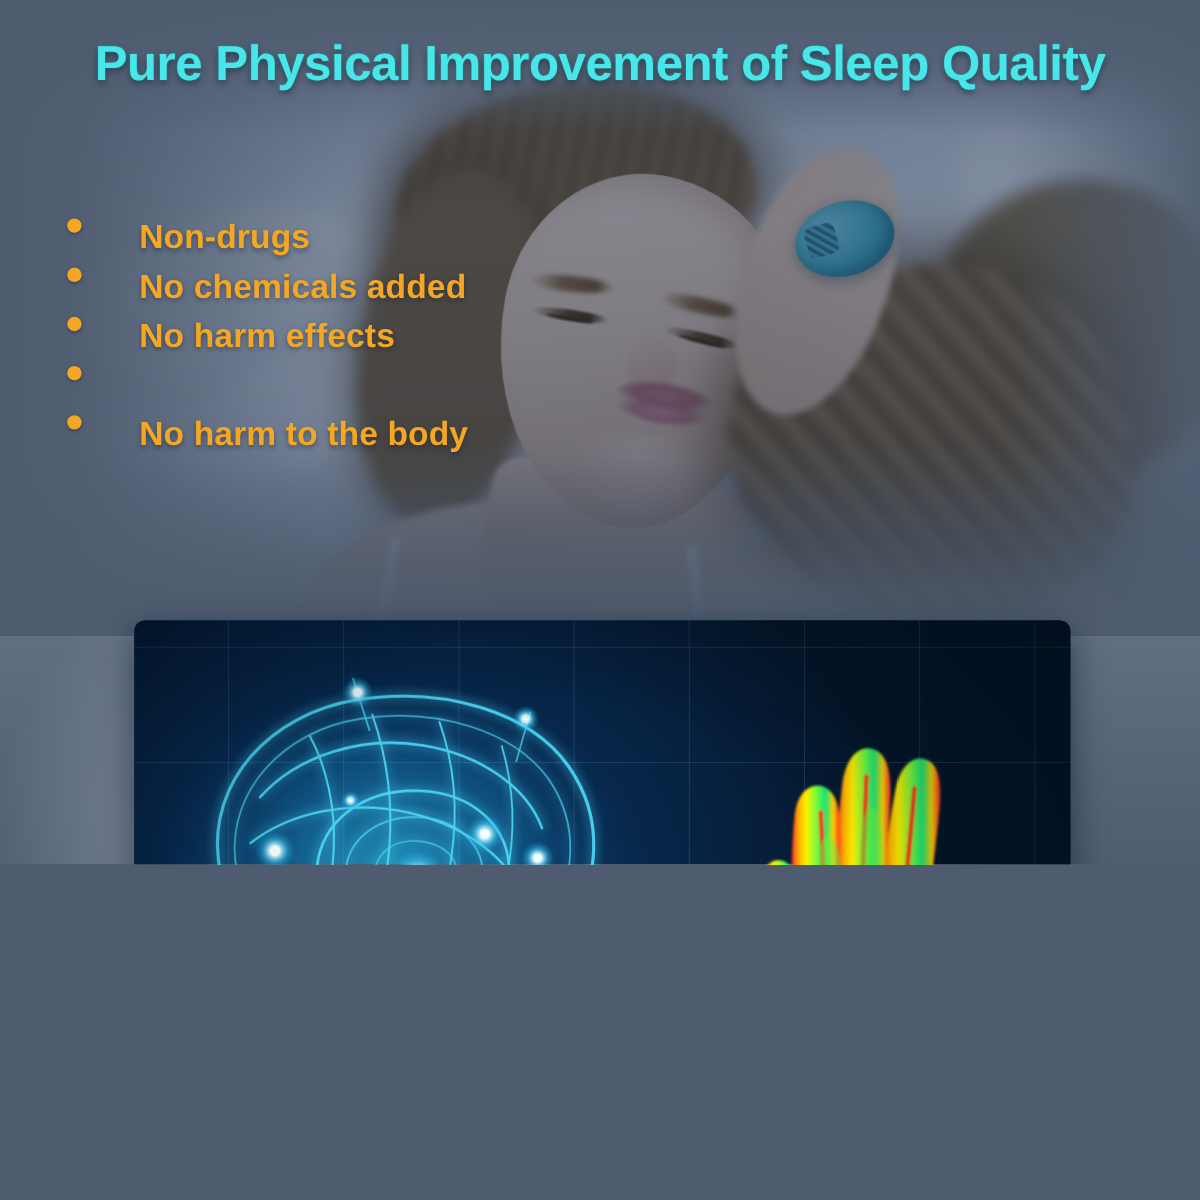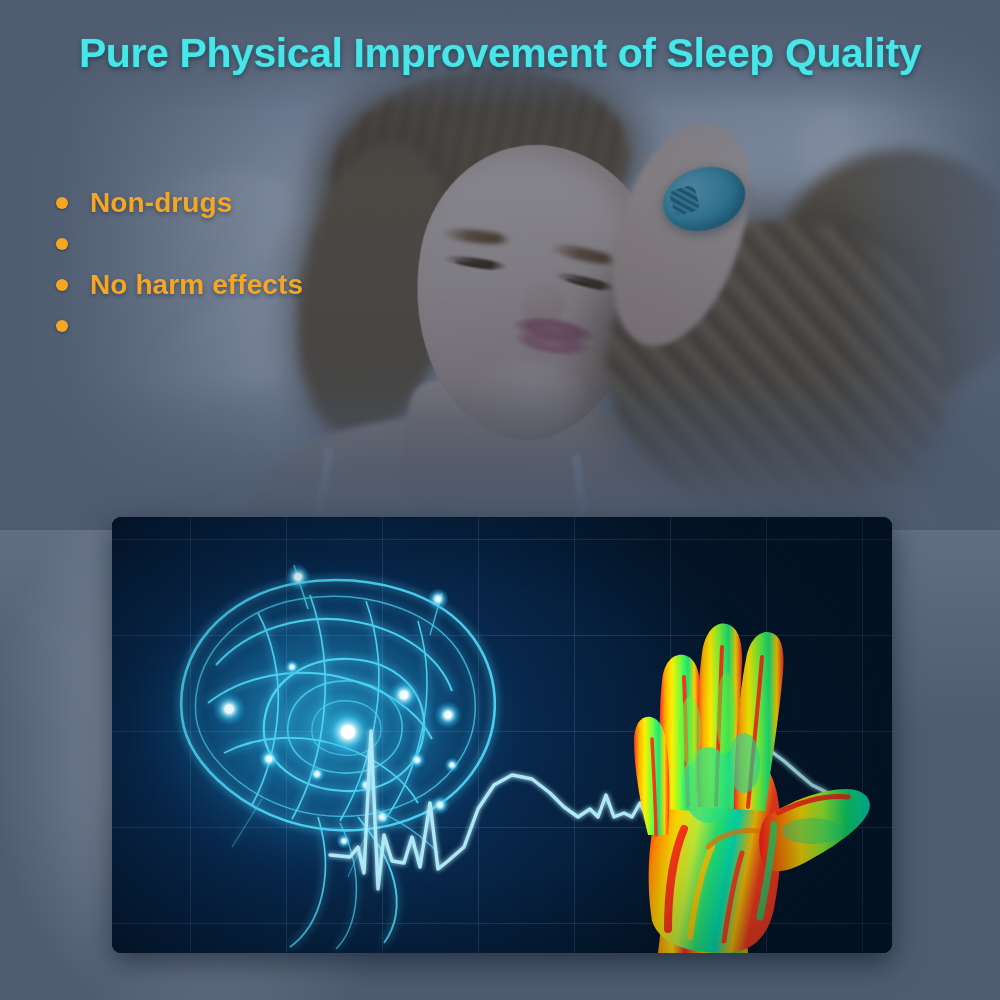--- a/index.html
+++ b/index.html
@@ -3,21 +3,21 @@
 <meta charset="utf-8">
 <title>Pure Physical Improvement of Sleep Quality</title>
 <style>
   * { margin:0; padding:0; box-sizing:border-box; }
   html, body {
     width:1000px; height:1000px; overflow:hidden;
     font-family:"Liberation Sans", sans-serif;
     background:#4F5C70;
   }
   #stage {
-    position:relative; width:1000px; height:1000px;
+    position:relative; width:1000px; height:720px;
     background:#4F5C70; overflow:hidden;
   }
 
   
   #photo {
     position:absolute; left:0; top:0; width:1000px; height:530px;
     overflow:hidden;
   }
   #photo .bedsheet {
     position:absolute; inset:0;
@@ -188,22 +188,23 @@
     color:#46E6E9;
     text-shadow:0 2px 5px rgba(8,28,42,.55), 0 0 2px rgba(70,230,233,.5);
     white-space:nowrap;
   }
 
   
   #bullets {
     position:absolute; left:48px; top:182px; width:560px;
   }
   .bullet-row {
-    display:flex; align-items:center;
+    display:flex; align-items:flex-start;
     height:41px;
+    gap:26px;
   }
   .bullet-dot {
     width:12px; height:12px; border-radius:50%;
     background:#F5A623; flex:0 0 auto;
     margin-left:8px; margin-right:22px;
     box-shadow:0 1px 3px rgba(15,30,48,.5);
   }
   .bullet-text {
     color:#F5A623; font-size:28px; font-weight:bold;
     letter-spacing:.1px;
@@ -298,27 +299,32 @@
 
   <div id="title" data-bind="header.title">Pure Physical Improvement of Sleep Quality</div>
 
   <div id="bullets">
     <div class="bullet-row">
       <span class="bullet-dot"></span>
       <span class="bullet-text" data-bind="benefits.items.0.label">Non-drugs</span>
     </div>
     <div class="bullet-row">
       <span class="bullet-dot"></span>
+      <span class="bullet-text" data-bind="benefits.items.1.label">No chemicals added</span>
     </div>
     <div class="bullet-row">
       <span class="bullet-dot"></span>
       <span class="bullet-text" data-bind="benefits.items.2.label">No harm effects</span>
     </div>
     <div class="bullet-row">
       <span class="bullet-dot"></span>
+    </div>
+    <div class="bullet-row">
+      <span class="bullet-dot"></span>
+      <span class="bullet-text" data-bind="benefits.items.4.label">No harm to the body</span>
     </div>
   </div>
 
   <div id="panel">
     <div class="pan-bg"></div>
     <div class="grid"></div>
 
     <svg class="svg-layer" viewBox="0 0 780 436" preserveAspectRatio="none">
       <defs>
         <radialGradient id="brainGlow" cx="50%" cy="50%" r="50%">

